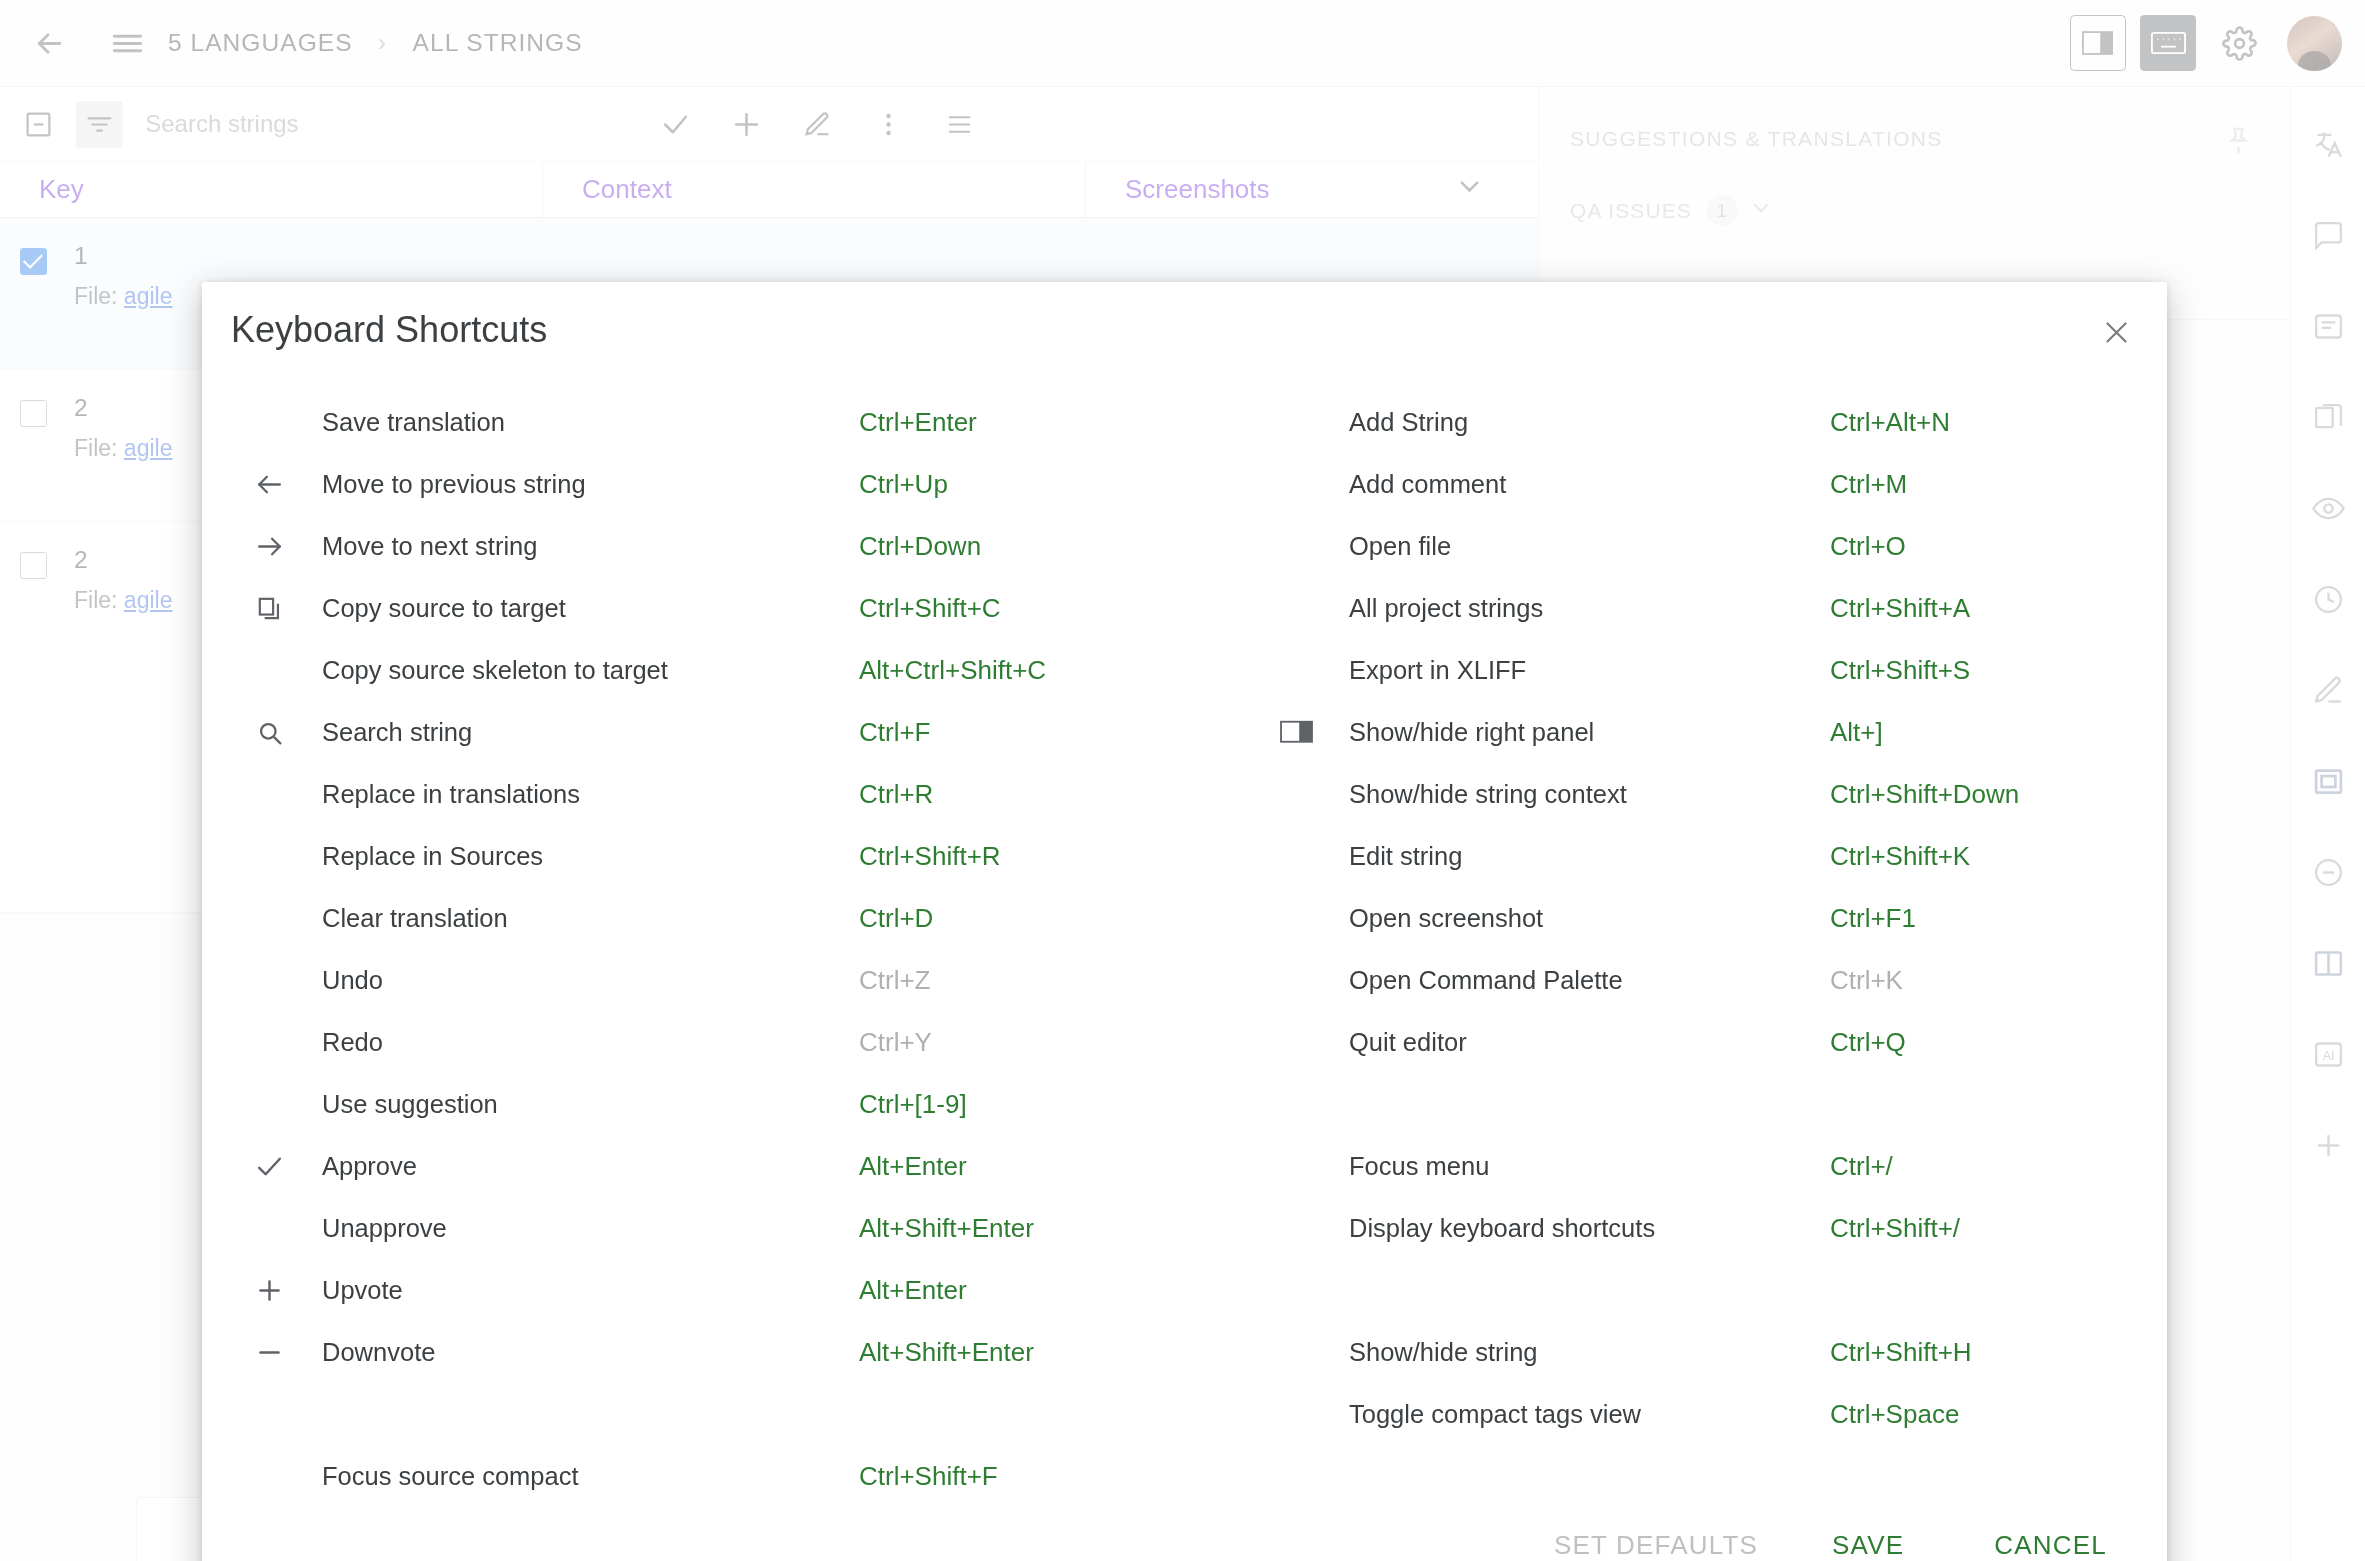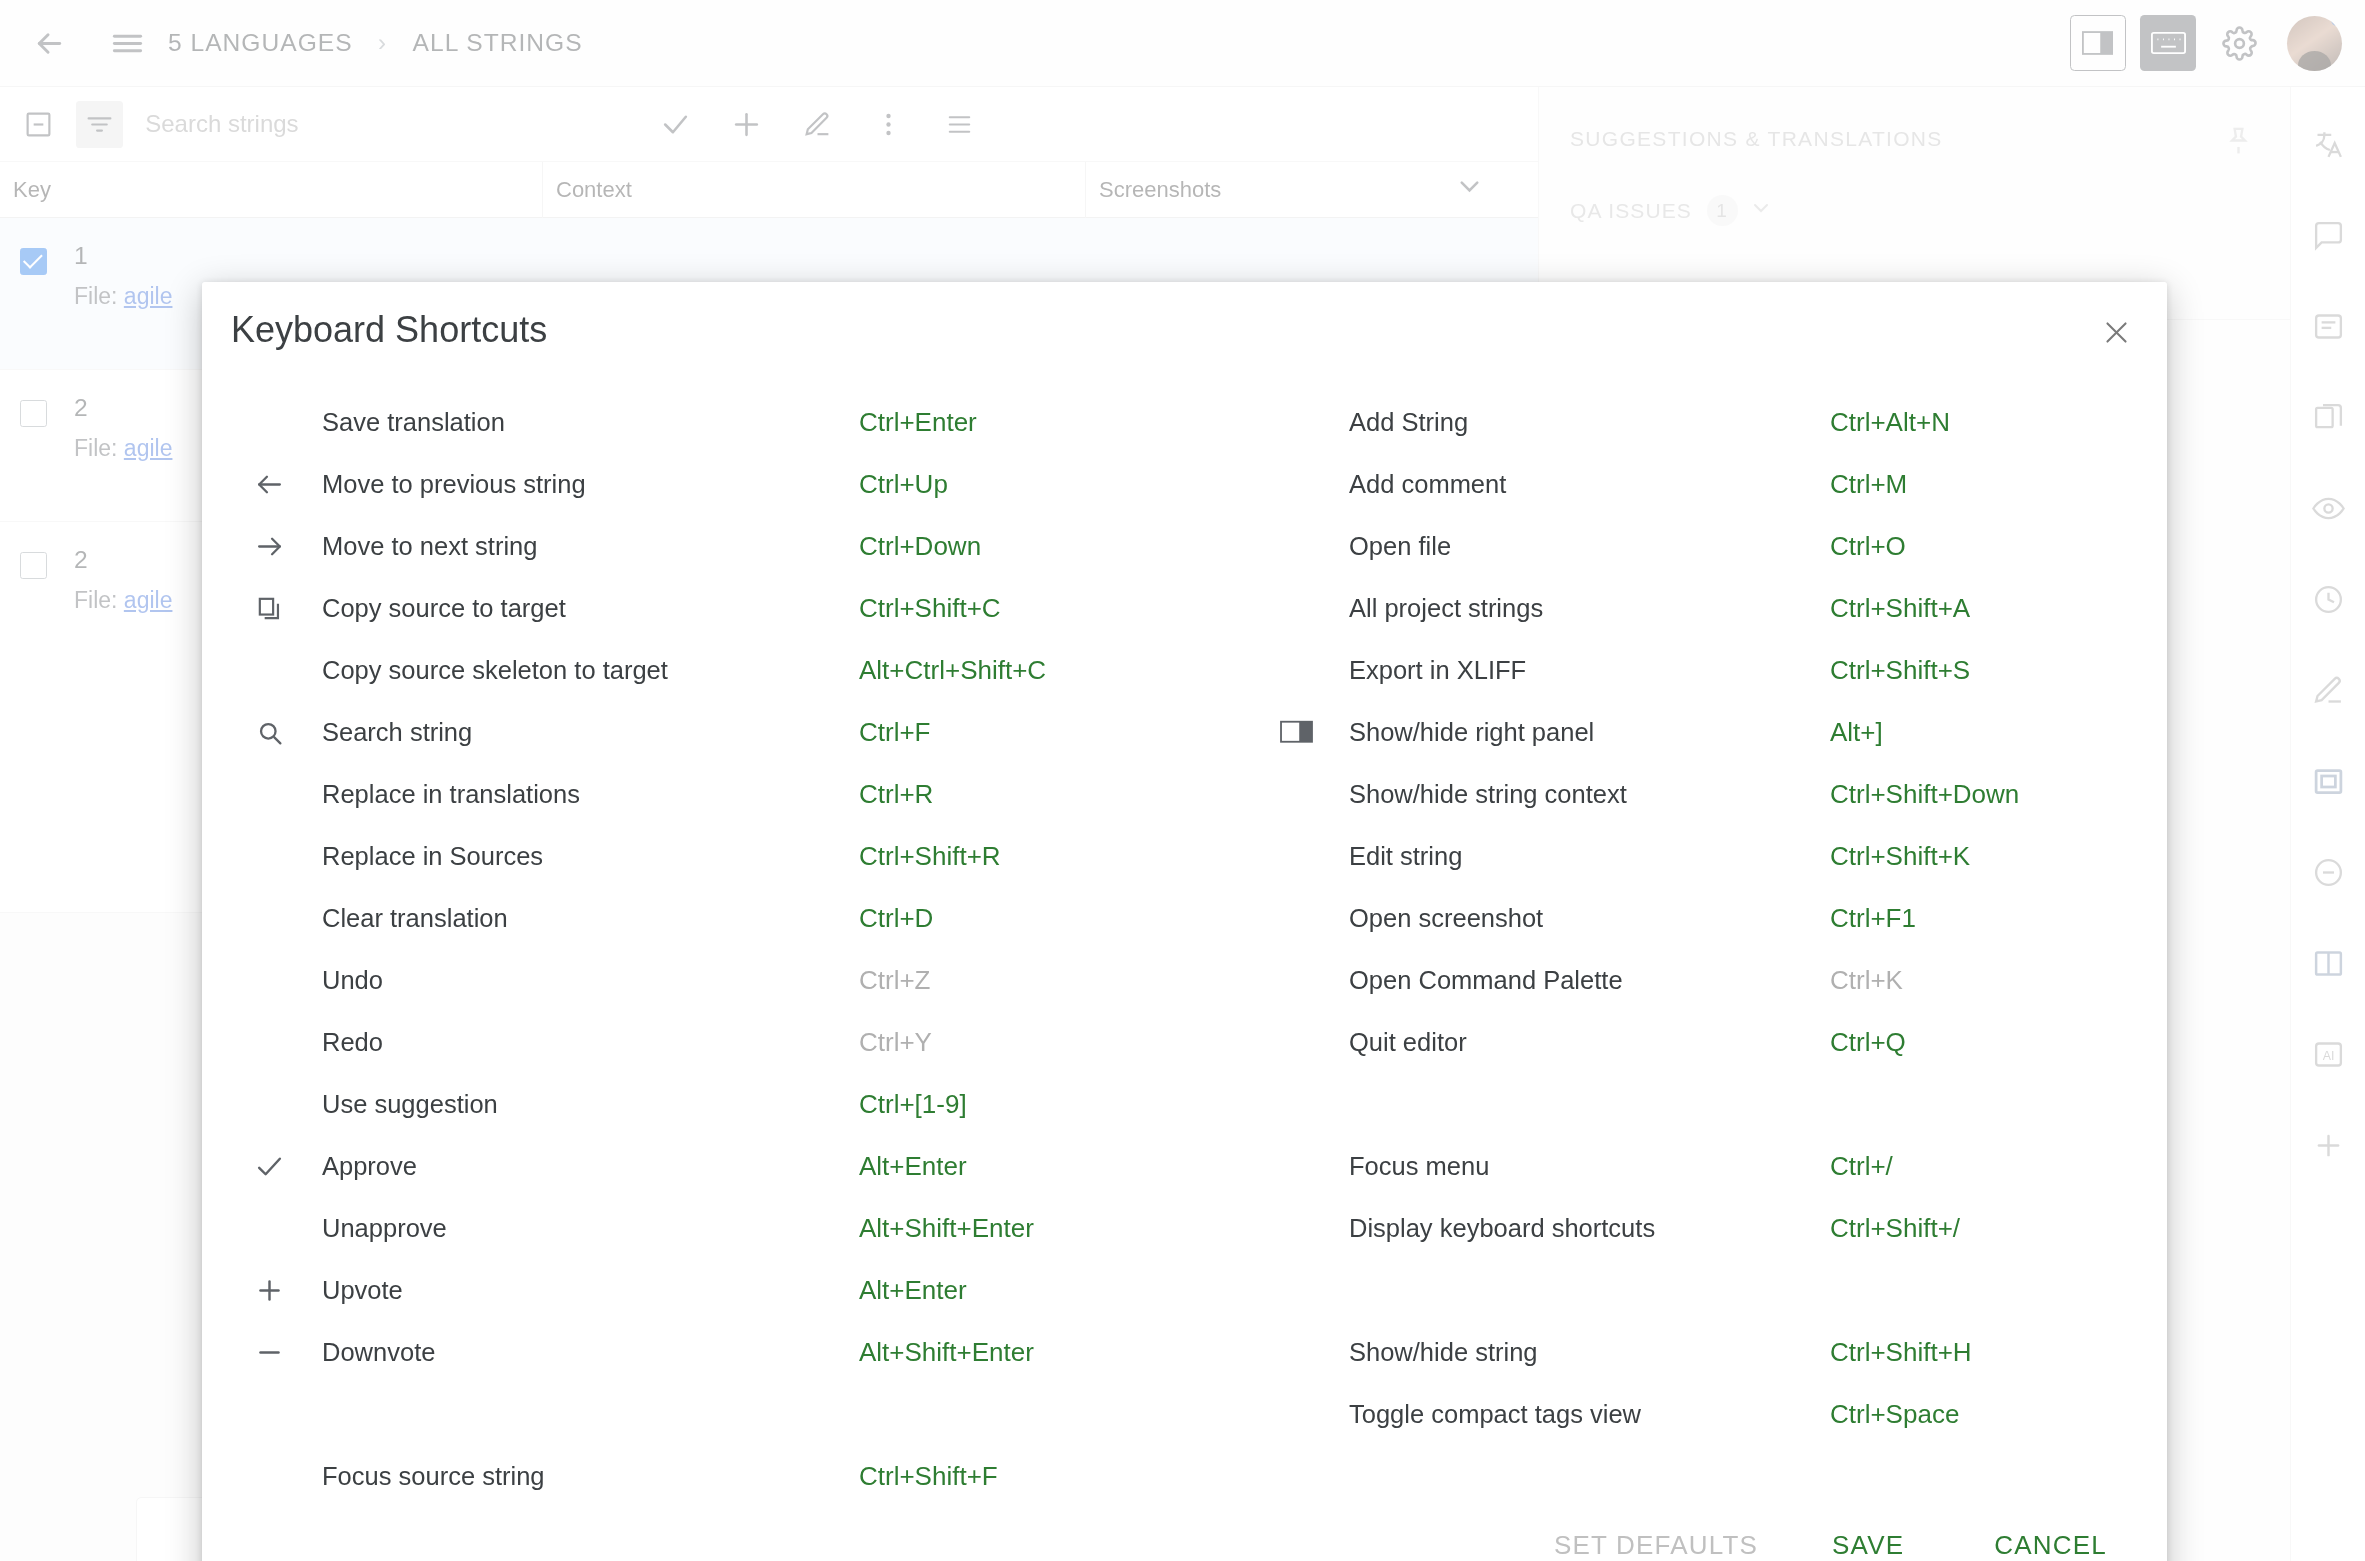--- a/index.html
+++ b/index.html
@@ -88,23 +88,23 @@
   .search-input::placeholder { color: #9e9e9e; }
 
   
   .colhead {
     position: absolute; top: 162px; left: 0; width: 1538px; height: 56px;
     background: #ffffff; display: flex; align-items: center;
     border-bottom: 0.9px solid #e0e0e0;
   }
   .col {
     height: 56px; display: flex; align-items: center;
-    font-size: 22px; color: #404040;
+    font-size: 26px; color: #6d28d9;
     border-right: 0.9px solid #e6e6e6;
-    padding-left: 13px;
+    padding-left: 39px;
   }
   .col.key { width: 543px; }
   .col.context { width: 543px; }
   .col.shots { width: 419px; position: relative; border-right: none; }
   .col .chev { position: absolute; right: 20px; color: #5f6368; }
 
   
   .rows { position: absolute; top: 218px; left: 0; width: 1538px; bottom: 0; }
   .row {
     height: 152px; border-bottom: 0.9px solid #ececec;
@@ -619,21 +619,21 @@
                 <line x1="5" y1="12" x2="19" y2="12"></line>
               </svg>
           </span>
           <span class="sc-label">Downvote</span>
           <span class="sc-key">Alt+Shift+Enter</span>
         </div>
 
         <div class="sc-spacer"></div>
 
         <div class="sc-row">
-          <span class="sc-label">Focus source string</span>
+          <span class="sc-label">Focus source compact</span>
           <span class="sc-key">Ctrl+Shift+F</span>
         </div>
       </div>
 
       <div class="sc-col right">
 
         <div class="sc-row">
           <span class="sc-label">Add String</span>
           <span class="sc-key">Ctrl+Alt+N</span>
         </div>

